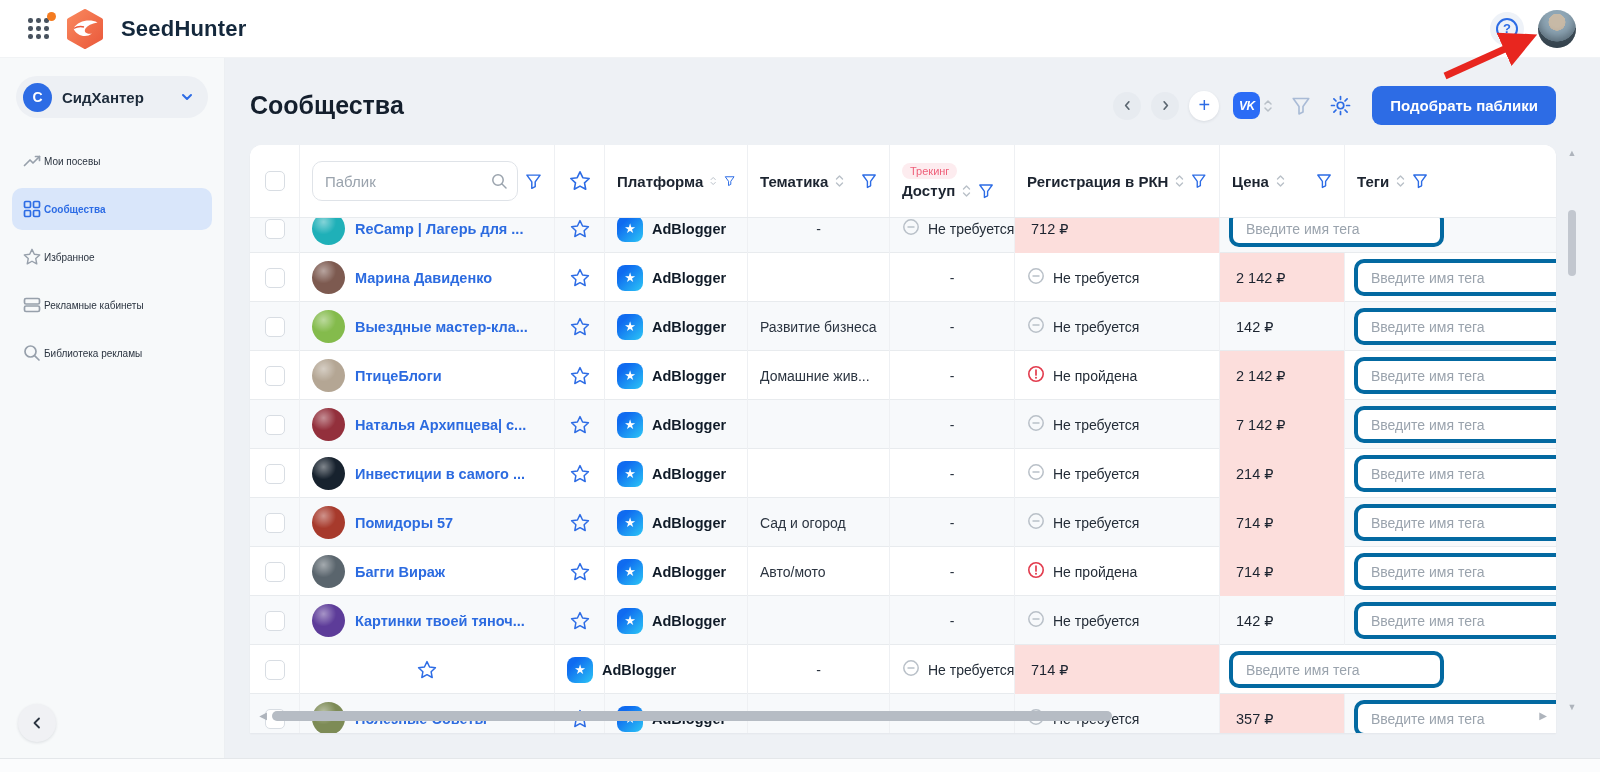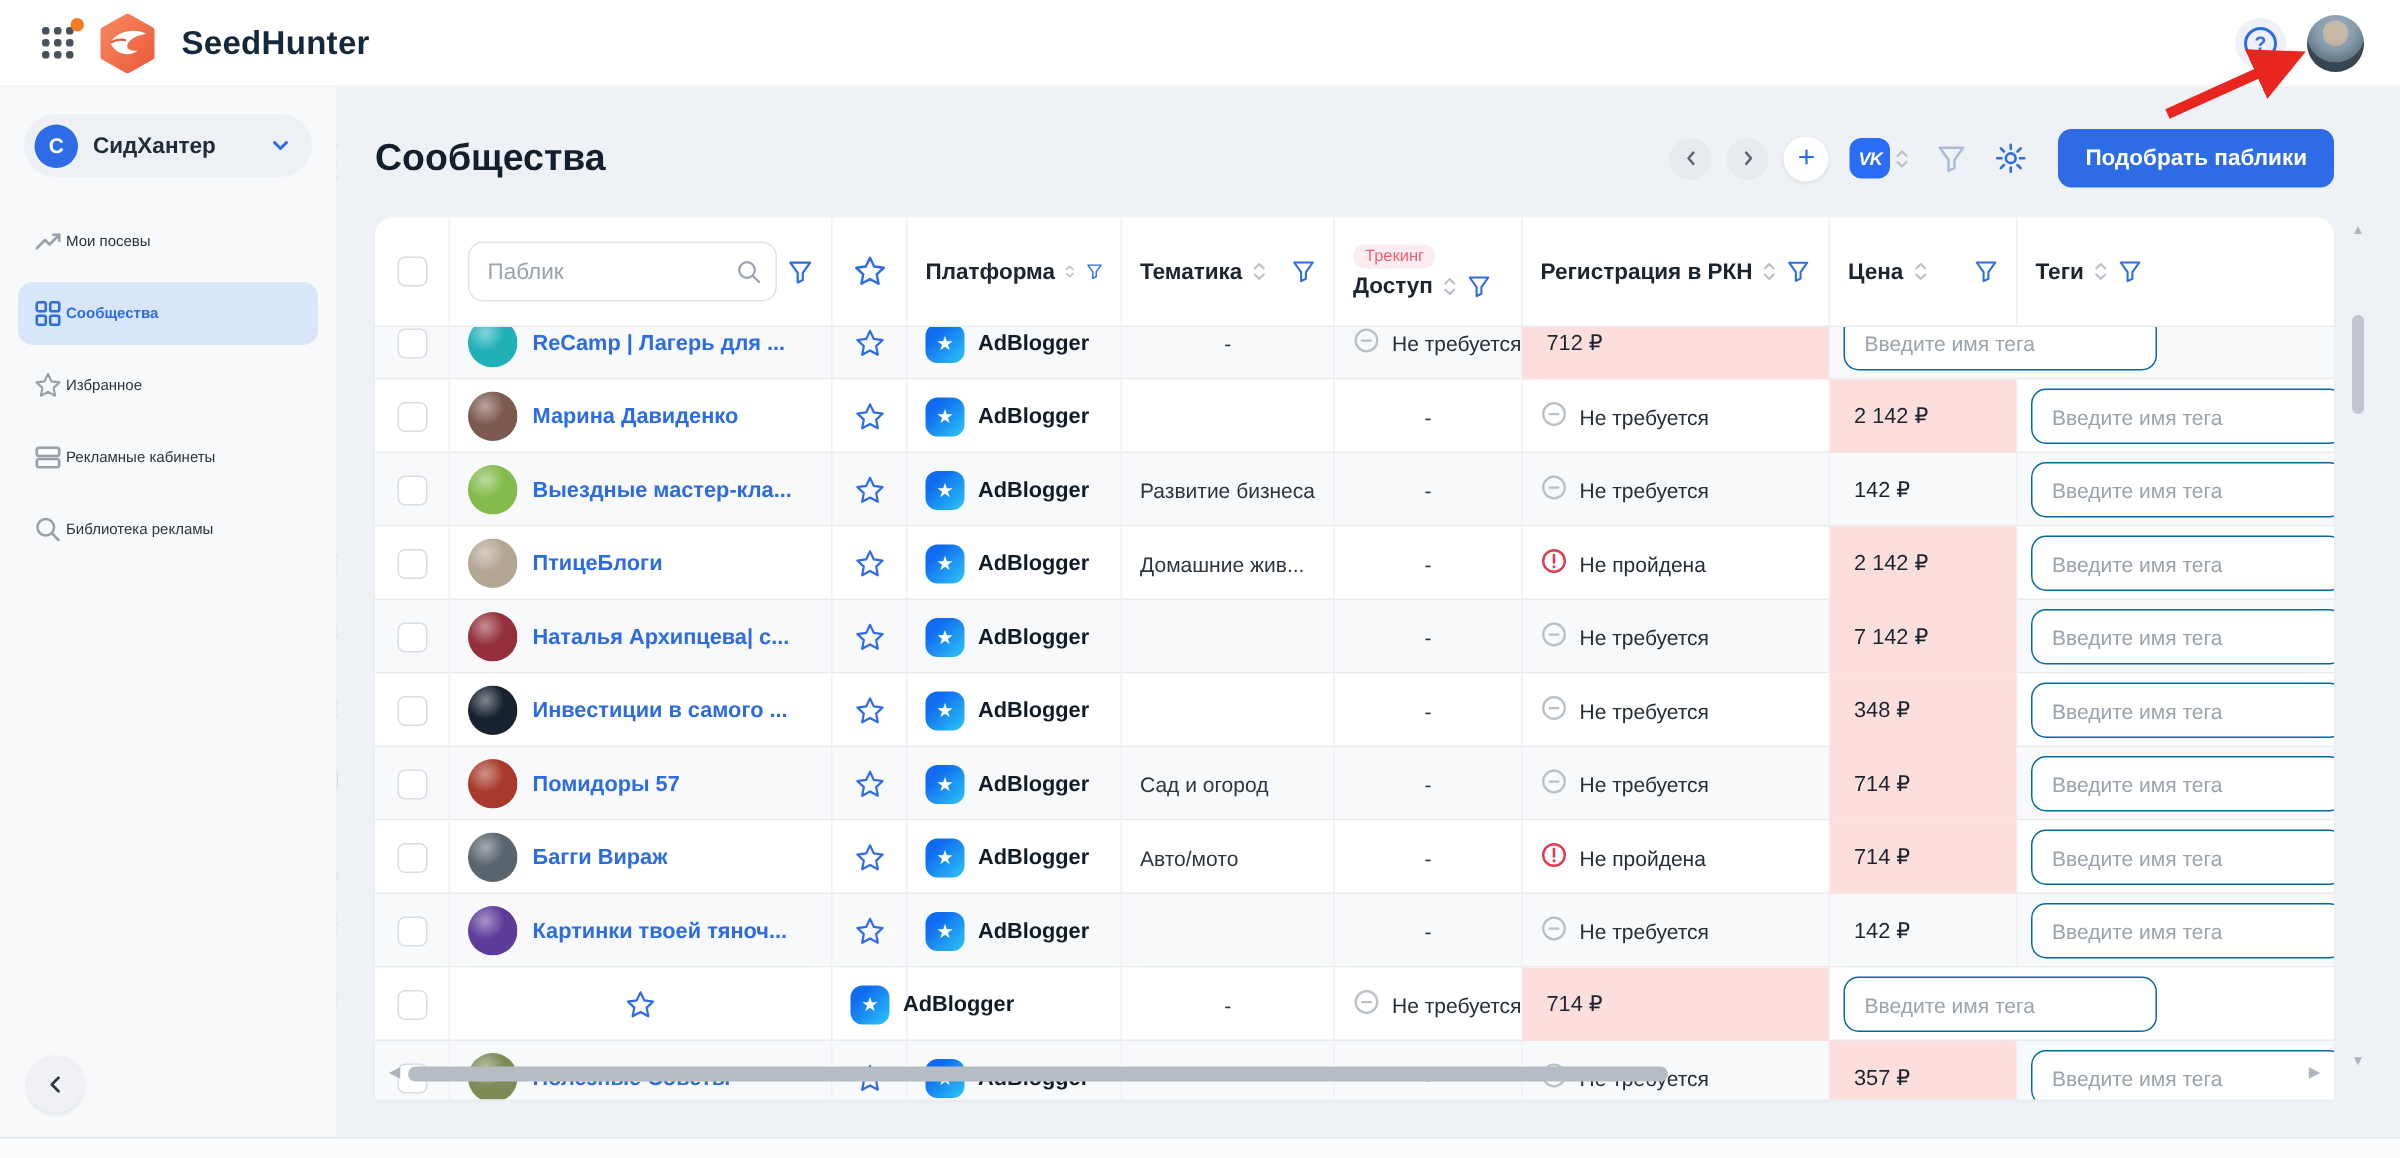--- a/index.html
+++ b/index.html
@@ -106,21 +106,21 @@
              display:flex; align-items:center; justify-content:center; font-size:13px; }
   .pf-label { font-size:14.5px; font-weight:700; color:#101b28; white-space:nowrap; }
   .td-topic { font-size:14px; color:#2b3440; white-space:nowrap; overflow:hidden; }
   .td-access { justify-content:center; font-size:14px; color:#2b3440; }
   .td-rkn { gap:8px; font-size:14px; color:#242d38; white-space:nowrap; }
   .td-price { padding:0; }
   .price-inner { width:100%; height:100%; display:flex; align-items:center; padding-left:16px;
                  font-size:14.5px; color:#1c2430; }
   .price-inner.hl { background:#fcdedc; }
   .td-tags { padding:6px 0 6px 9px; overflow:visible; }
-  .tag-input { width:240px; height:37px; border:1px solid #0369a1; border-radius:10px; background:#fff;
+  .tag-input { width:240px; height:37px; border:4px solid #0369a1; border-radius:10px; background:#fff;
                padding:0 13px; font-size:14px; color:#1c2430; outline:none; font-family:inherit; }
   .tag-input::placeholder { color:#9aa3ad; }
 
   
   .hscroll { position:absolute; left:6px; right:6px; bottom:11px; height:12px; display:flex;
              align-items:center; z-index:5; }
   .h-arrow { color:#aeb4bc; font-size:10px; line-height:1; flex:0 0 14px; text-align:center; cursor:pointer; }
   .h-track { flex:1; height:10px; position:relative; }
   .h-thumb { position:absolute; left:2px; top:0; width:840px; height:10px; border-radius:5px;
              background:#b6bcc4; cursor:pointer; }
@@ -555,21 +555,21 @@
           <div class="td td-topic"></div>
           <div class="td td-access">-</div>
           <div class="td td-rkn">
             <span class="rkn-ic"><svg width="18" height="18" viewBox="0 0 18 18">
                 <circle cx="9" cy="9" r="7.2" stroke="#b9c0c8" stroke-width="1.5" fill="none"></circle>
                 <line x1="5.5" y1="9" x2="12.5" y2="9" stroke="#b9c0c8" stroke-width="1.5"></line>
               </svg></span>
             <span class="rkn-text">Не требуется</span>
           </div>
           <div class="td td-price">
-            <div class="price-inner hl">348 ₽</div>
+            <div class="price-inner hl">214 ₽</div>
           </div>
           <div class="td td-tags">
             <input class="tag-input" placeholder="Введите имя тега" style="">
           </div>
         </div>
         <div class="tr grid-row striped">
           <div class="td td-check">
             <span class="checkbox"></span>
           </div>
           <div class="td td-name">

